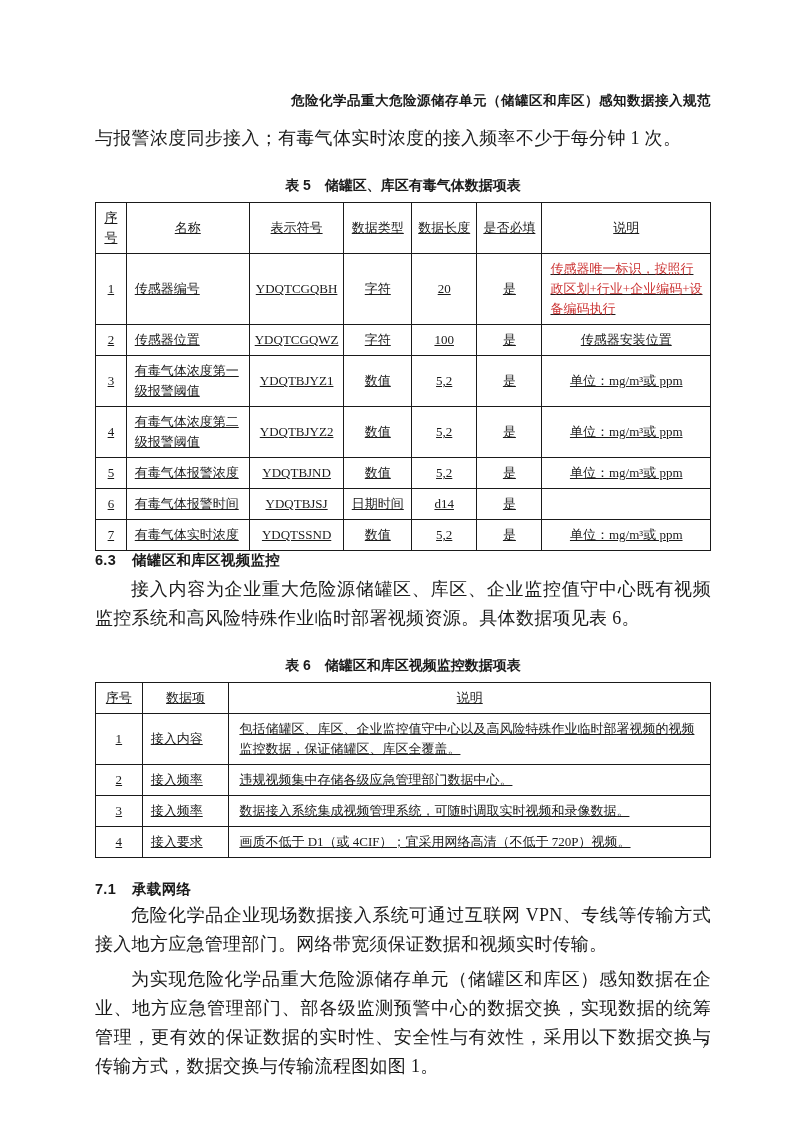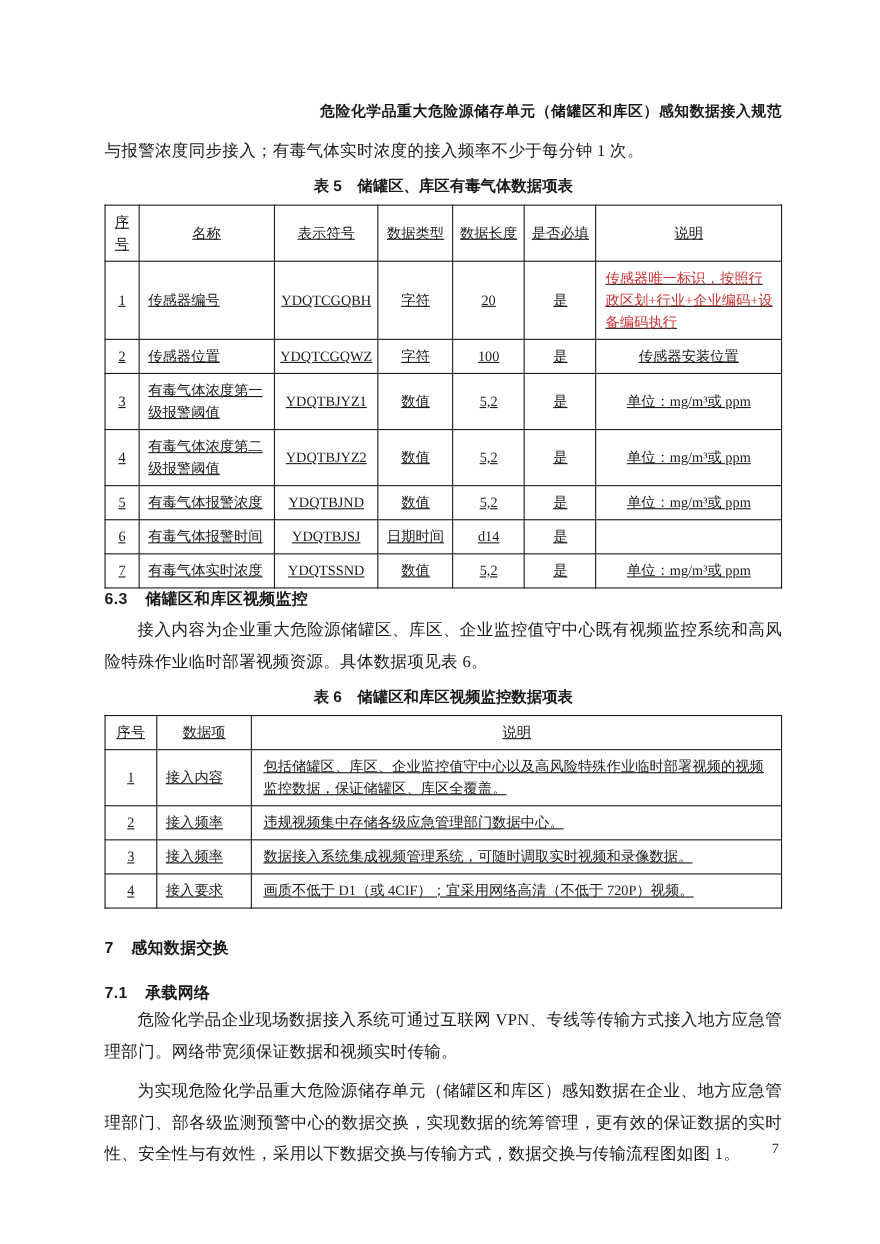--- a/index.html
+++ b/index.html
@@ -14,32 +14,32 @@
   }
   .doc-header {
     font-family:"Liberation Sans", sans-serif;
     font-weight:bold;
     font-size:13.5px;
     text-align:right;
     letter-spacing:0.5px;
     margin-bottom:14px;
   }
   .para {
-    font-size:15px;
+    font-size:18px;
     line-height:29px;
     text-align:justify;
     letter-spacing:0.3px;
   }
   .indent { text-indent:2em; }
   .caption {
     font-family:"Liberation Sans", sans-serif;
     font-weight:bold;
     font-size:14px;
     text-align:center;
-    margin-top:8px;
+    margin-top:24px;
   }
   .caption .cap-num { margin-right:14px; }
   table {
     width:100%;
     border-collapse:collapse;
     table-layout:fixed;
     margin-top:7px;
     font-size:13px;
   }
   th, td {
@@ -211,23 +211,20 @@
       <td class="al" style="padding-left:10px">数据接入系统集成视频管理系统，可随时调取实时视频和录像数据。</td>
     </tr>
     <tr>
       <td>4</td>
       <td class="al">接入要求</td>
       <td class="al" style="padding-left:10px">画质不低于 D1（或 4CIF）；宜采用网络高清（不低于 720P）视频。</td>
     </tr>
   </tbody>
     </table>
 
-  <div class="heading h-7">
-    <span class="h-num">7</span><span>感知数据交换</span>
-  </div>
 
   <div class="heading h-71">
     <span class="h-num">7.1</span><span>承载网络</span>
   </div>
 
   <div class="para indent p-71">危险化学品企业现场数据接入系统可通过互联网 VPN、专线等传输方式接入地方应急管理部门。网络带宽须保证数据和视频实时传输。</div>
 
 
   <div class="para indent p-72">为实现危险化学品重大危险源储存单元（储罐区和库区）感知数据在企业、地方应急管理部门、部各级监测预警中心的数据交换，实现数据的统筹管理，更有效的保证数据的实时性、安全性与有效性，采用以下数据交换与传输方式，数据交换与传输流程图如图 1。</div>
 

